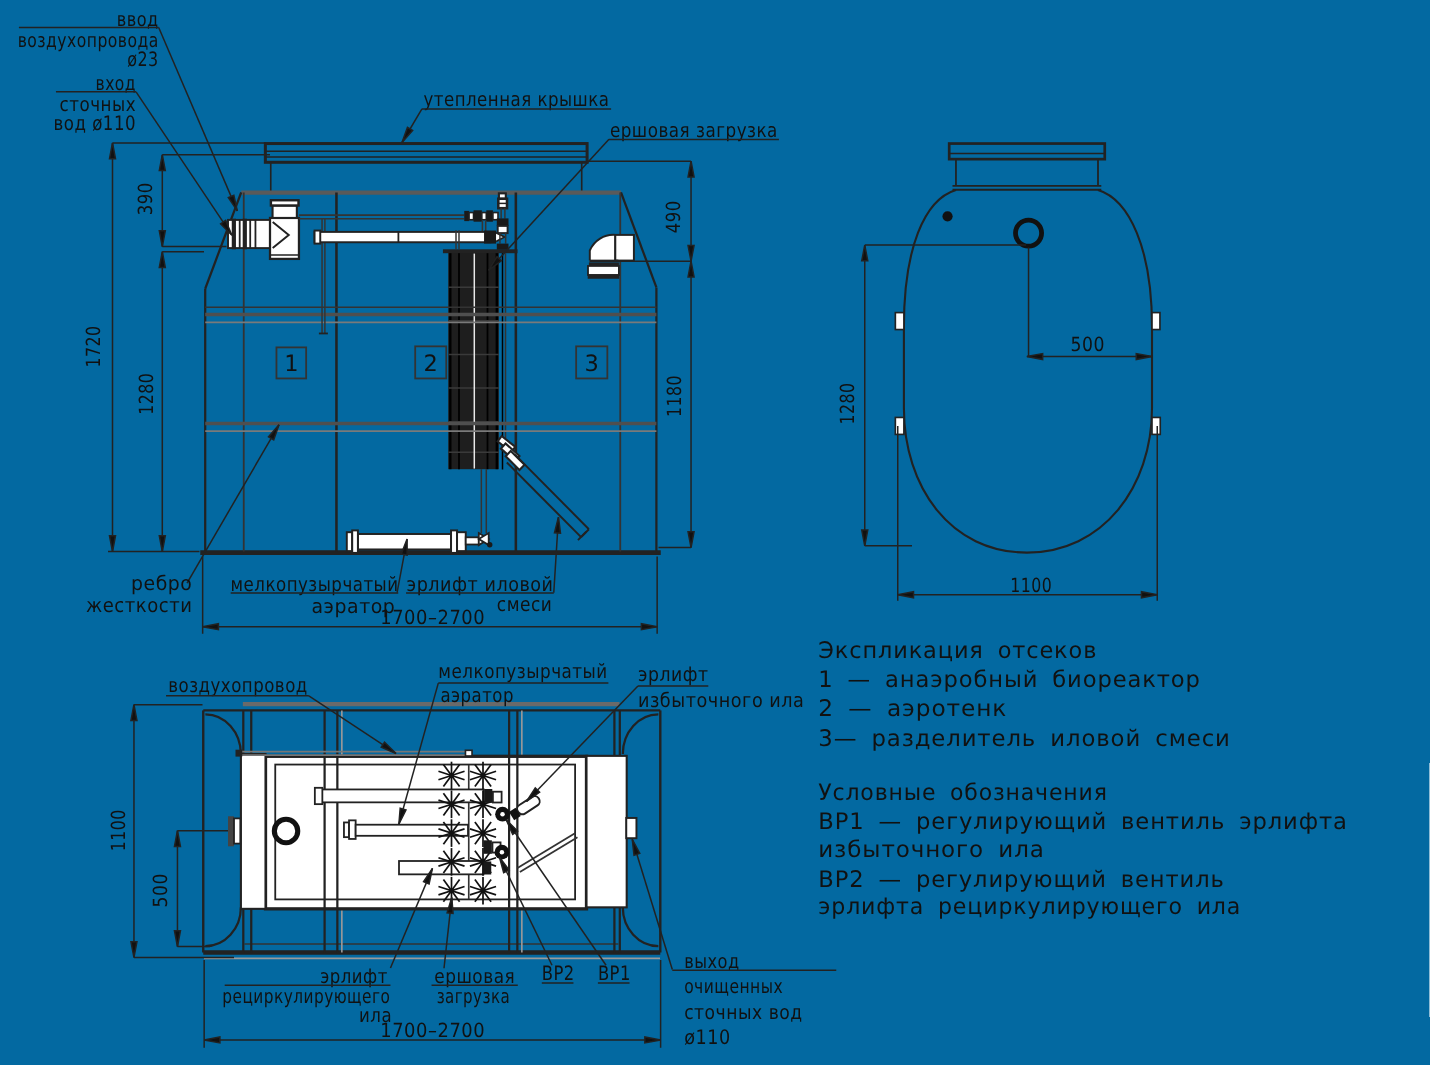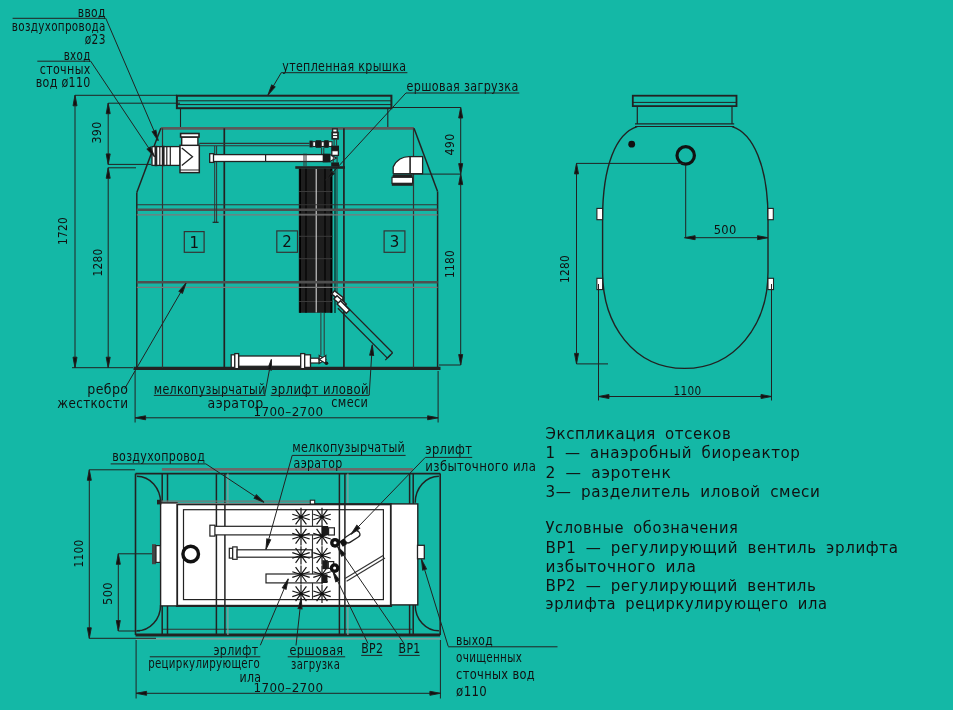--- a/index.html
+++ b/index.html
@@ -1,16 +1,16 @@
 <!DOCTYPE html>
 <html><head>
 <meta charset="utf-8">
 <style>
   html,body{margin:0;padding:0;background:#ffffff;}
-  .page{position:relative;width:953px;height:710px;background:#14b8a6;overflow:hidden;
+  .page{position:relative;width:953px;height:710px;background:#0369a1;overflow:hidden;
         font-family:"DejaVu Sans", "Liberation Sans", sans-serif;}
   svg{position:absolute;left:0;top:0;}
   text{fill:#111111;}
   .lbl{font-size:13.2px;letter-spacing:0.4px;}
   .dim{font-size:13px;letter-spacing:0.4px;}
   .num{font-size:15px;}
   .leg{font-size:15.2px;letter-spacing:0.6px;word-spacing:4px;}
 </style>
 </head>
 <body>

